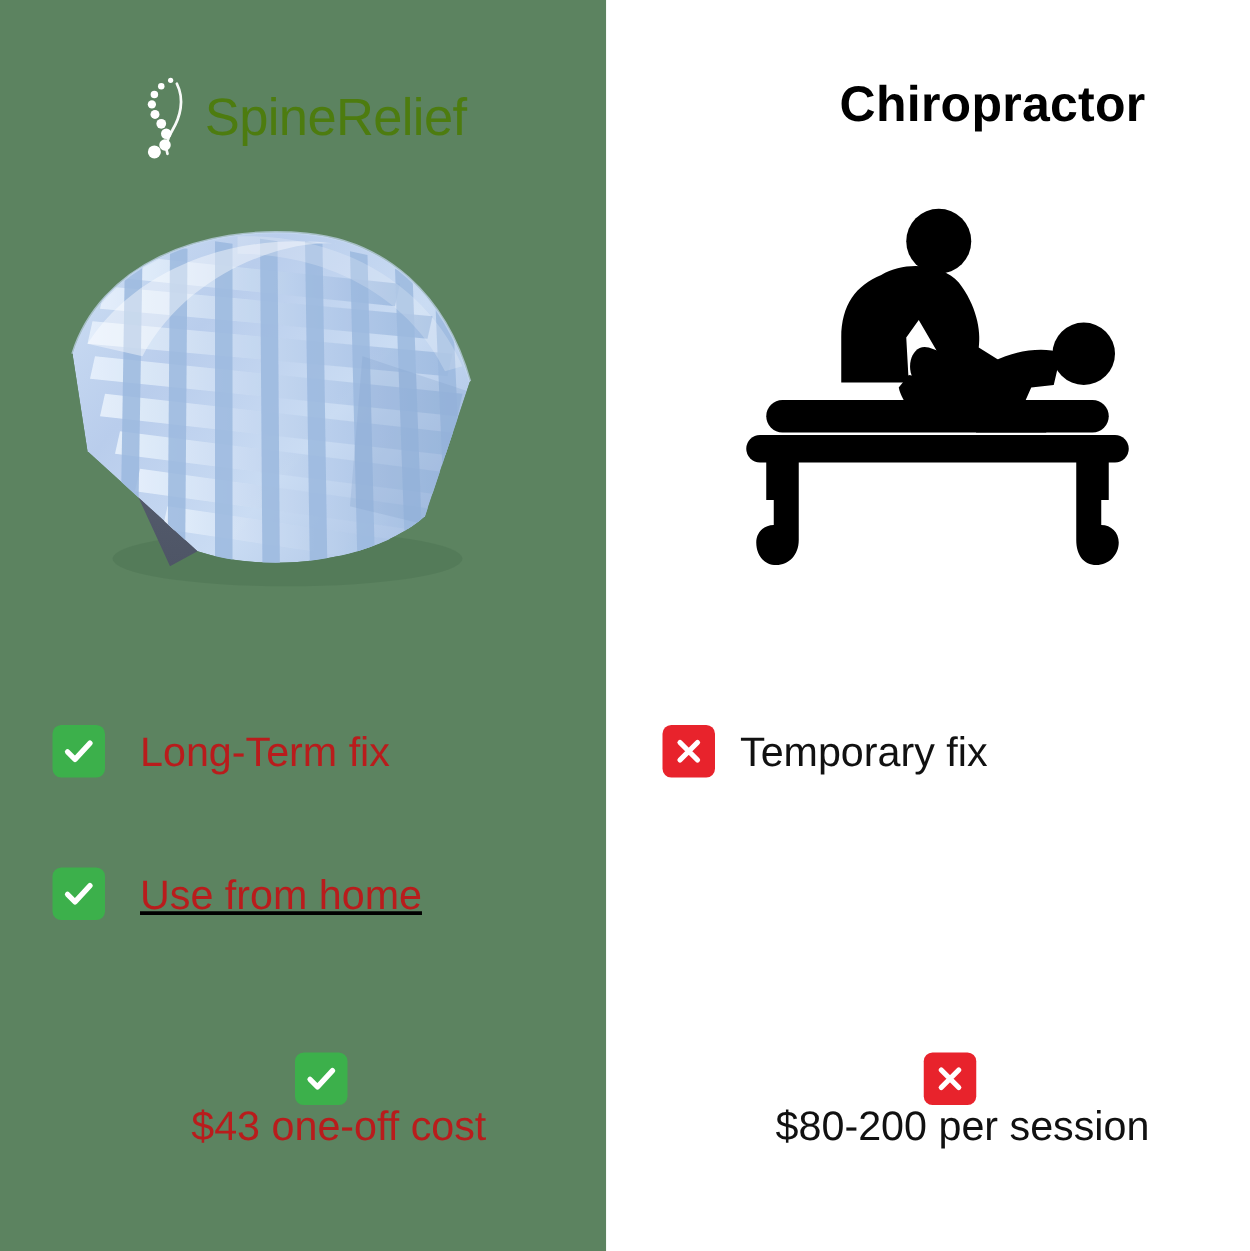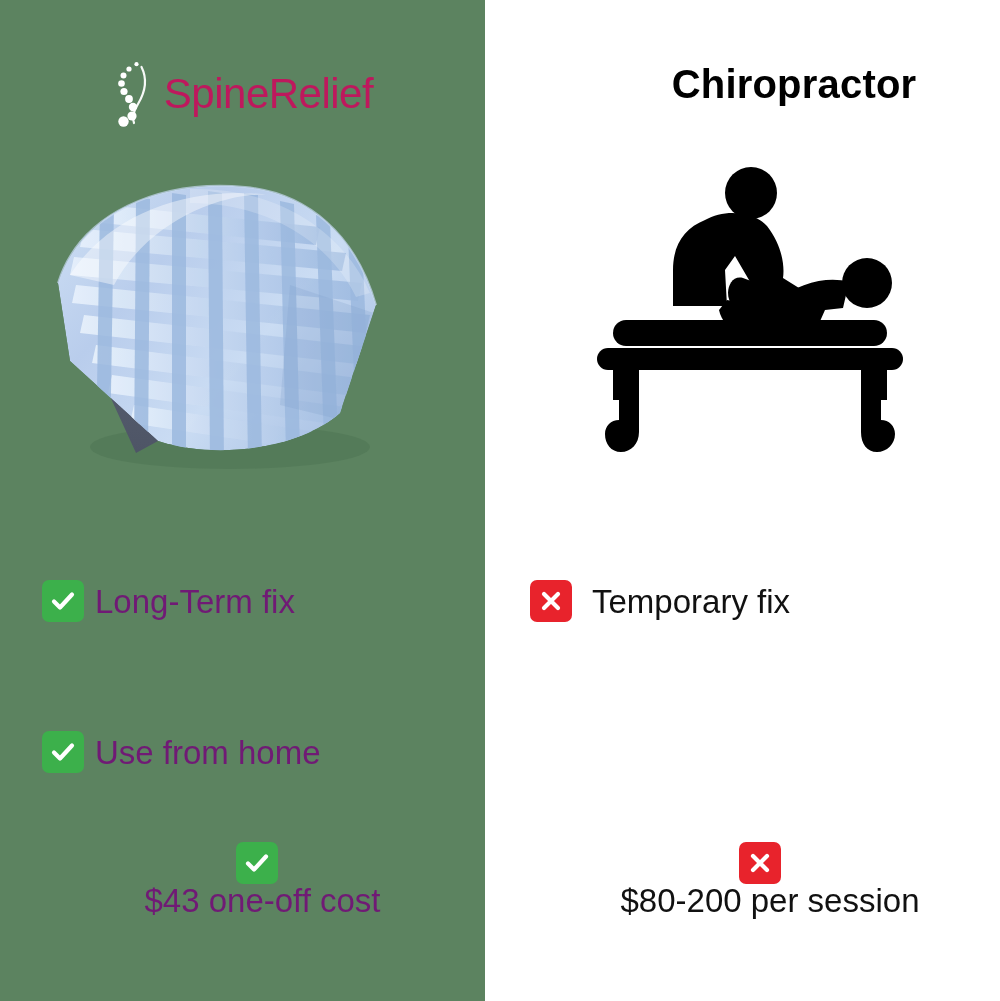--- a/index.html
+++ b/index.html
@@ -47,21 +47,21 @@
     align-items: center;
     justify-content: center;
   }
   .brand-mark {
     width: 42px;
     height: 68px;
     margin-right: 10px;
     flex: none;
   }
   .brand-text {
-    color: #be185d;
+    color: #4d7c0f;
     font-size: 42px;
     font-weight: 400;
     letter-spacing: -0.5px;
     line-height: 1;
     white-space: nowrap;
   }
 
   .right-header {
     position: absolute;
     top: 64px;
@@ -97,21 +97,21 @@
   .feature-row {
     position: absolute;
     display: flex;
     align-items: center;
     height: 48px;
   }
   .feature-row.left  { left: 42px;  width: 430px; }
   .feature-row.right { left: 530px; width: 460px; text-align: center; }
 
   .row-y1 { top: 577px; }
-  .row-y2 { top: 728px; }
+  .row-y2 { top: 691px; text-decoration: underline; }
   .row-y3 { top: 842px; flex-direction: column; }
 
   .mark-box {
     width: 42px;
     height: 42px;
     border-radius: 7px;
     flex: none;
     position: relative;
     display: flex;
     align-items: center;
@@ -120,22 +120,22 @@
   .mark-box.check { background: #3cb04b; }
   .mark-box.cross { background: #e8232c; }
   .mark-box svg { display: block; }
 
   .feature-label {
     font-size: 33px;
     line-height: 1;
     white-space: nowrap;
   }
   .feature-row.left .feature-label {
-    color: #701a75;
-    margin-left: 11px;
+    color: #b91c1c;
+    margin-left: 28px;
     font-weight: 400;
   }
   .feature-row.right .feature-label {
     color: #111111;
     margin-left: 20px;
     font-weight: 400;
   }
 </style>
 </head>
 <body>

